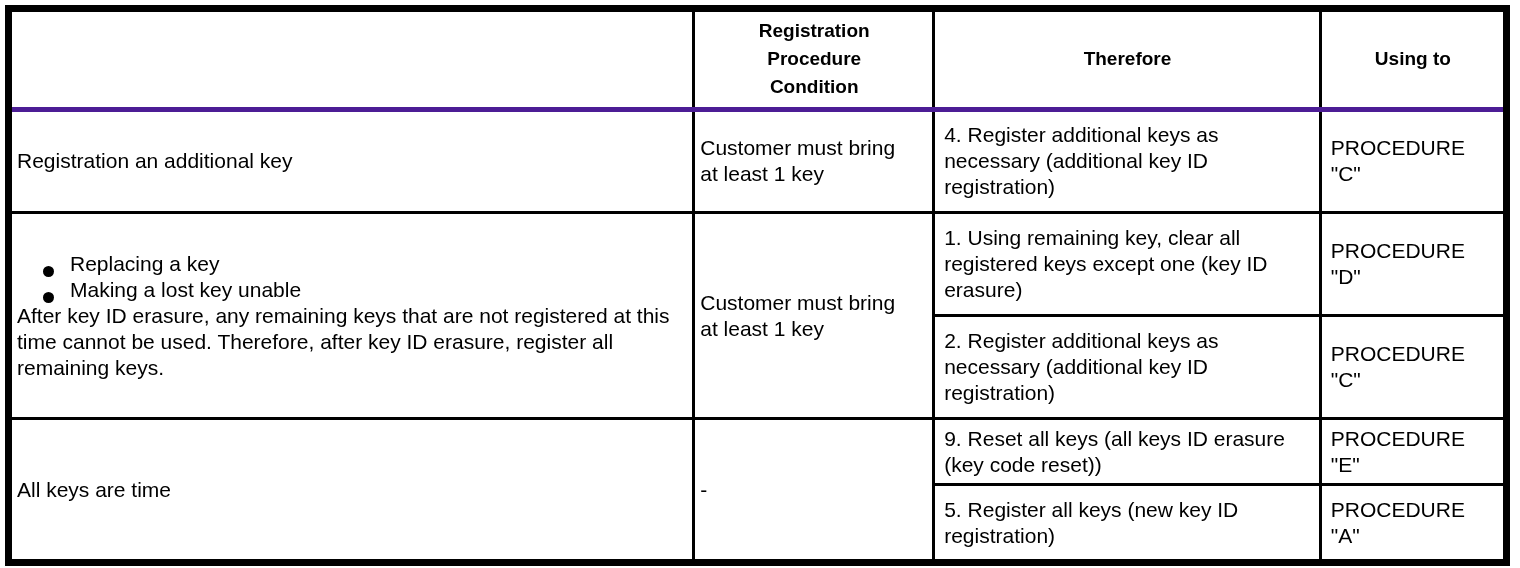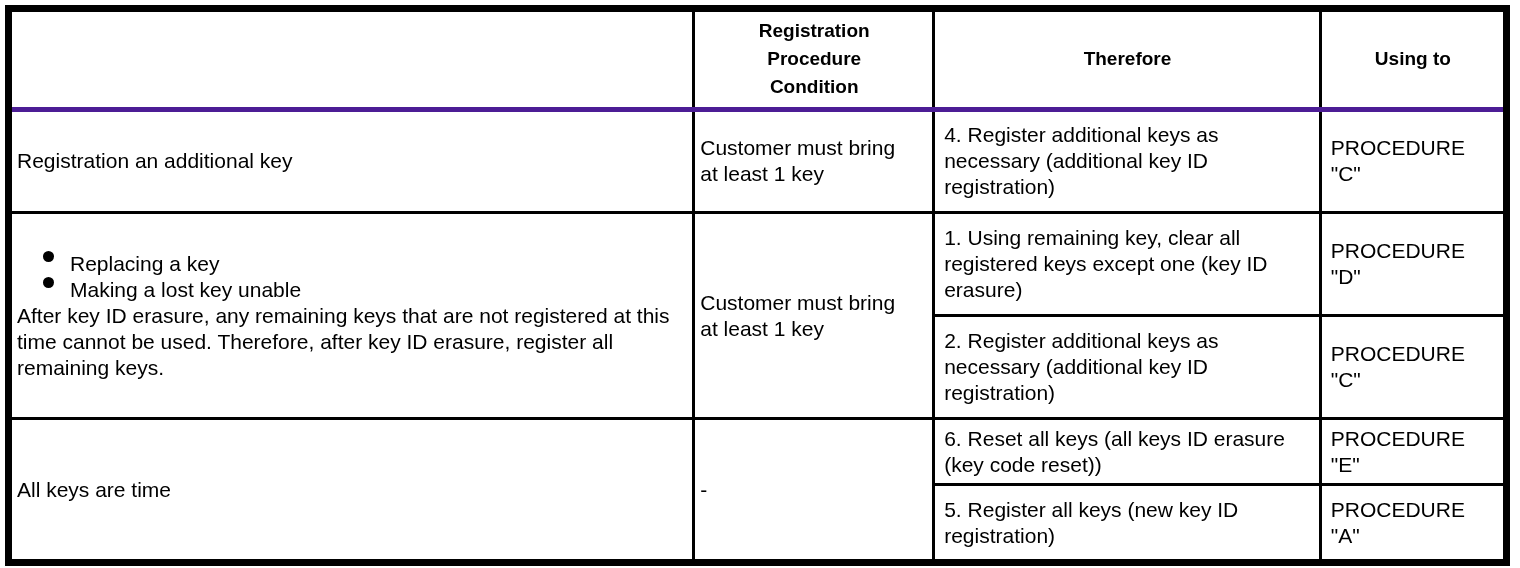--- a/index.html
+++ b/index.html
@@ -43,21 +43,21 @@
     font-weight: bold;
     font-size: 19px;
     line-height: 28px;
   }
   .hdr-narrow { max-width: 150px; margin: 0 auto; }
   .cell-condition .cond-text { max-width: 205px; }
   .cell-procedure { padding-left: 9px; }
   .cell-refer { padding-left: 9px; }
   .cell-refer .refer-text { max-width: 150px; }
   .bullet-list { list-style: none; padding-left: 26px; }
-  .bullet-list li { display: flex; align-items: flex-start; gap: 16px; }
+  .bullet-list li { display: flex; align-items: flex-end; gap: 16px; }
   .dot {
     width: 11px; height: 11px;
     background: #000000;
     border-radius: 50%;
     flex: 0 0 auto;
   }
   .situation-note { }
 </style>
 </head>
 <body>
@@ -120,21 +120,21 @@
       <td class="cell-refer last-col">
         <div class="refer-text">PROCEDURE "C"</div>
       </td>
     </tr>
 
     <tr style="height:64px">
       <td rowspan="2" class="cell-situation no-bottom">All keys are time</td>
       <td rowspan="2" class="cell-condition no-bottom">
         <div class="cond-text">-</div>
       </td>
-      <td class="cell-procedure">6. Reset all keys (all keys ID erasure (key code reset))</td>
+      <td class="cell-procedure">9. Reset all keys (all keys ID erasure (key code reset))</td>
       <td class="cell-refer last-col">
         <div class="refer-text">PROCEDURE "E"</div>
       </td>
     </tr>
 
     <tr style="height:72px">
       <td class="cell-procedure no-bottom">5. Register all keys (new key ID registration)</td>
       <td class="cell-refer last-col no-bottom">
         <div class="refer-text">PROCEDURE "A"</div>
       </td>

